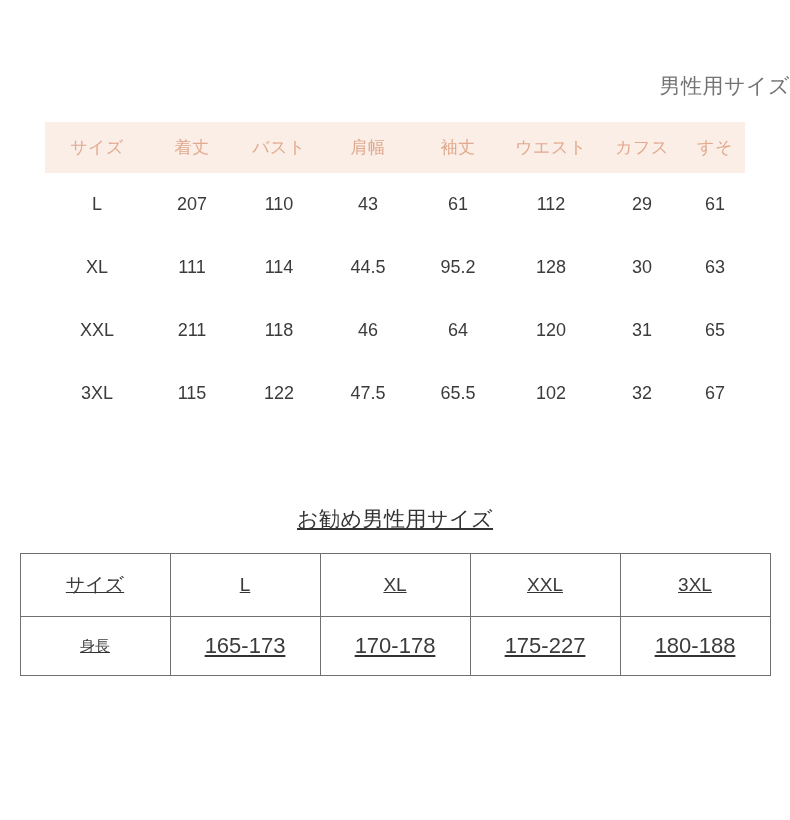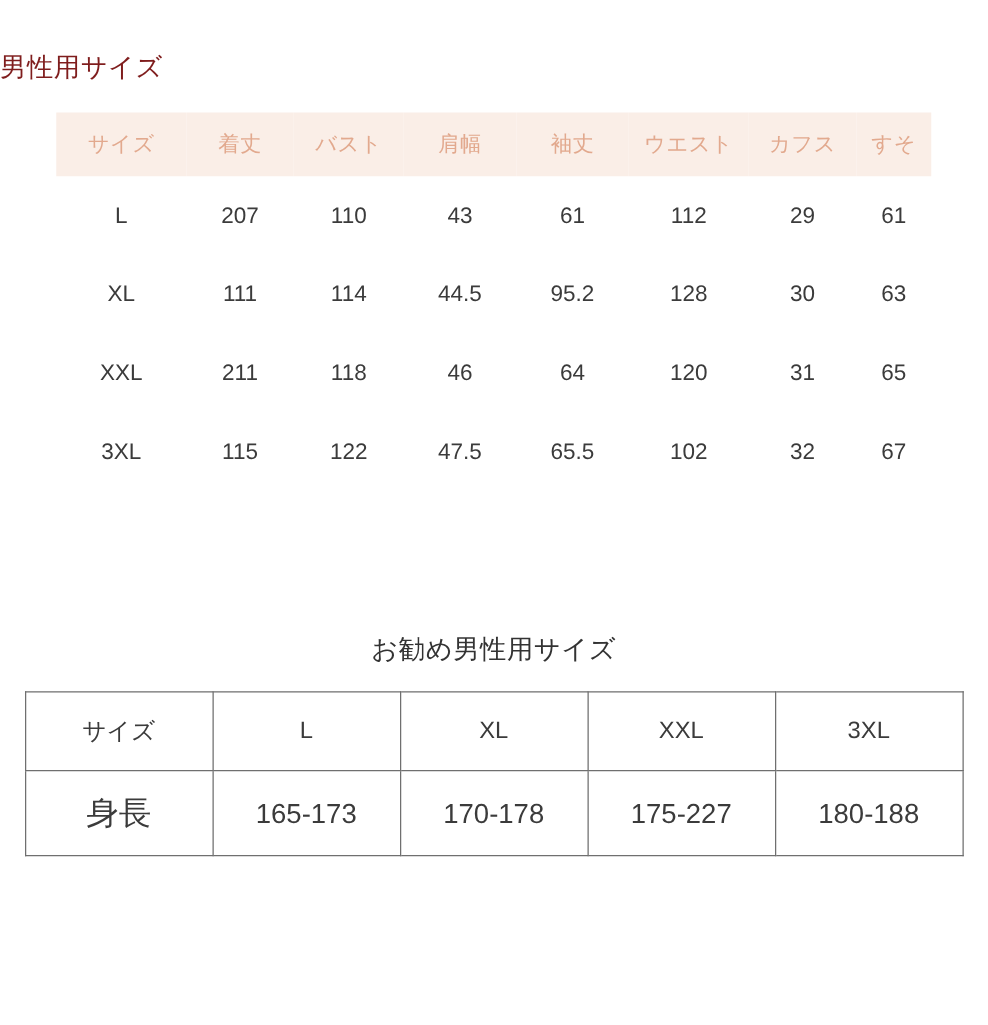--- a/index.html
+++ b/index.html
@@ -20,25 +20,26 @@
     width: 790px;
     height: 820px;
     box-sizing: border-box;
   }
 
   
   .section-one {
     padding-top: 40px;
   }
   .title-one {
-    text-align: left;
+    text-align: right;
     font-size: 21px;
-    color: #7f1d1d;
+    color: #737373;
     letter-spacing: 0.5px;
     margin-bottom: 22px;
+    margin-top: 32px;
   }
 
   table.size-table {
     border-collapse: collapse;
     width: 700px;
     margin: 0 auto;
     table-layout: fixed;
   }
   table.size-table thead tr {
     background: #faeee7;
@@ -66,20 +67,21 @@
   table.size-table col.c-wst    { width: 96px; }
   table.size-table col.c-cuf    { width: 86px; }
   table.size-table col.c-hem    { width: 60px; }
 
   
   .section-two {
     position: absolute;
     top: 505px;
     left: 0;
     width: 790px;
+    text-decoration: underline;
   }
   .title-two {
     text-align: center;
     font-size: 21px;
     color: #333333;
     letter-spacing: 0.5px;
     margin-bottom: 20px;
   }
   table.rec-table {
     border-collapse: collapse;
@@ -93,21 +95,21 @@
     border: 1px solid #6f6f6f;
     text-align: center;
     font-weight: normal;
     color: #3b3b3b;
   }
   table.rec-table thead th {
     font-size: 19px;
     padding: 18px 0;
   }
   table.rec-table tbody th {
-    font-size: 26px;
+    font-size: 15px;
     padding: 16px 0;
   }
   table.rec-table tbody td {
     font-size: 22px;
     padding: 16px 0;
   }
   table.rec-table col.r-label { width: 150px; }
   table.rec-table col.r-col   { width: 150px; }
 </style>
 </head>

